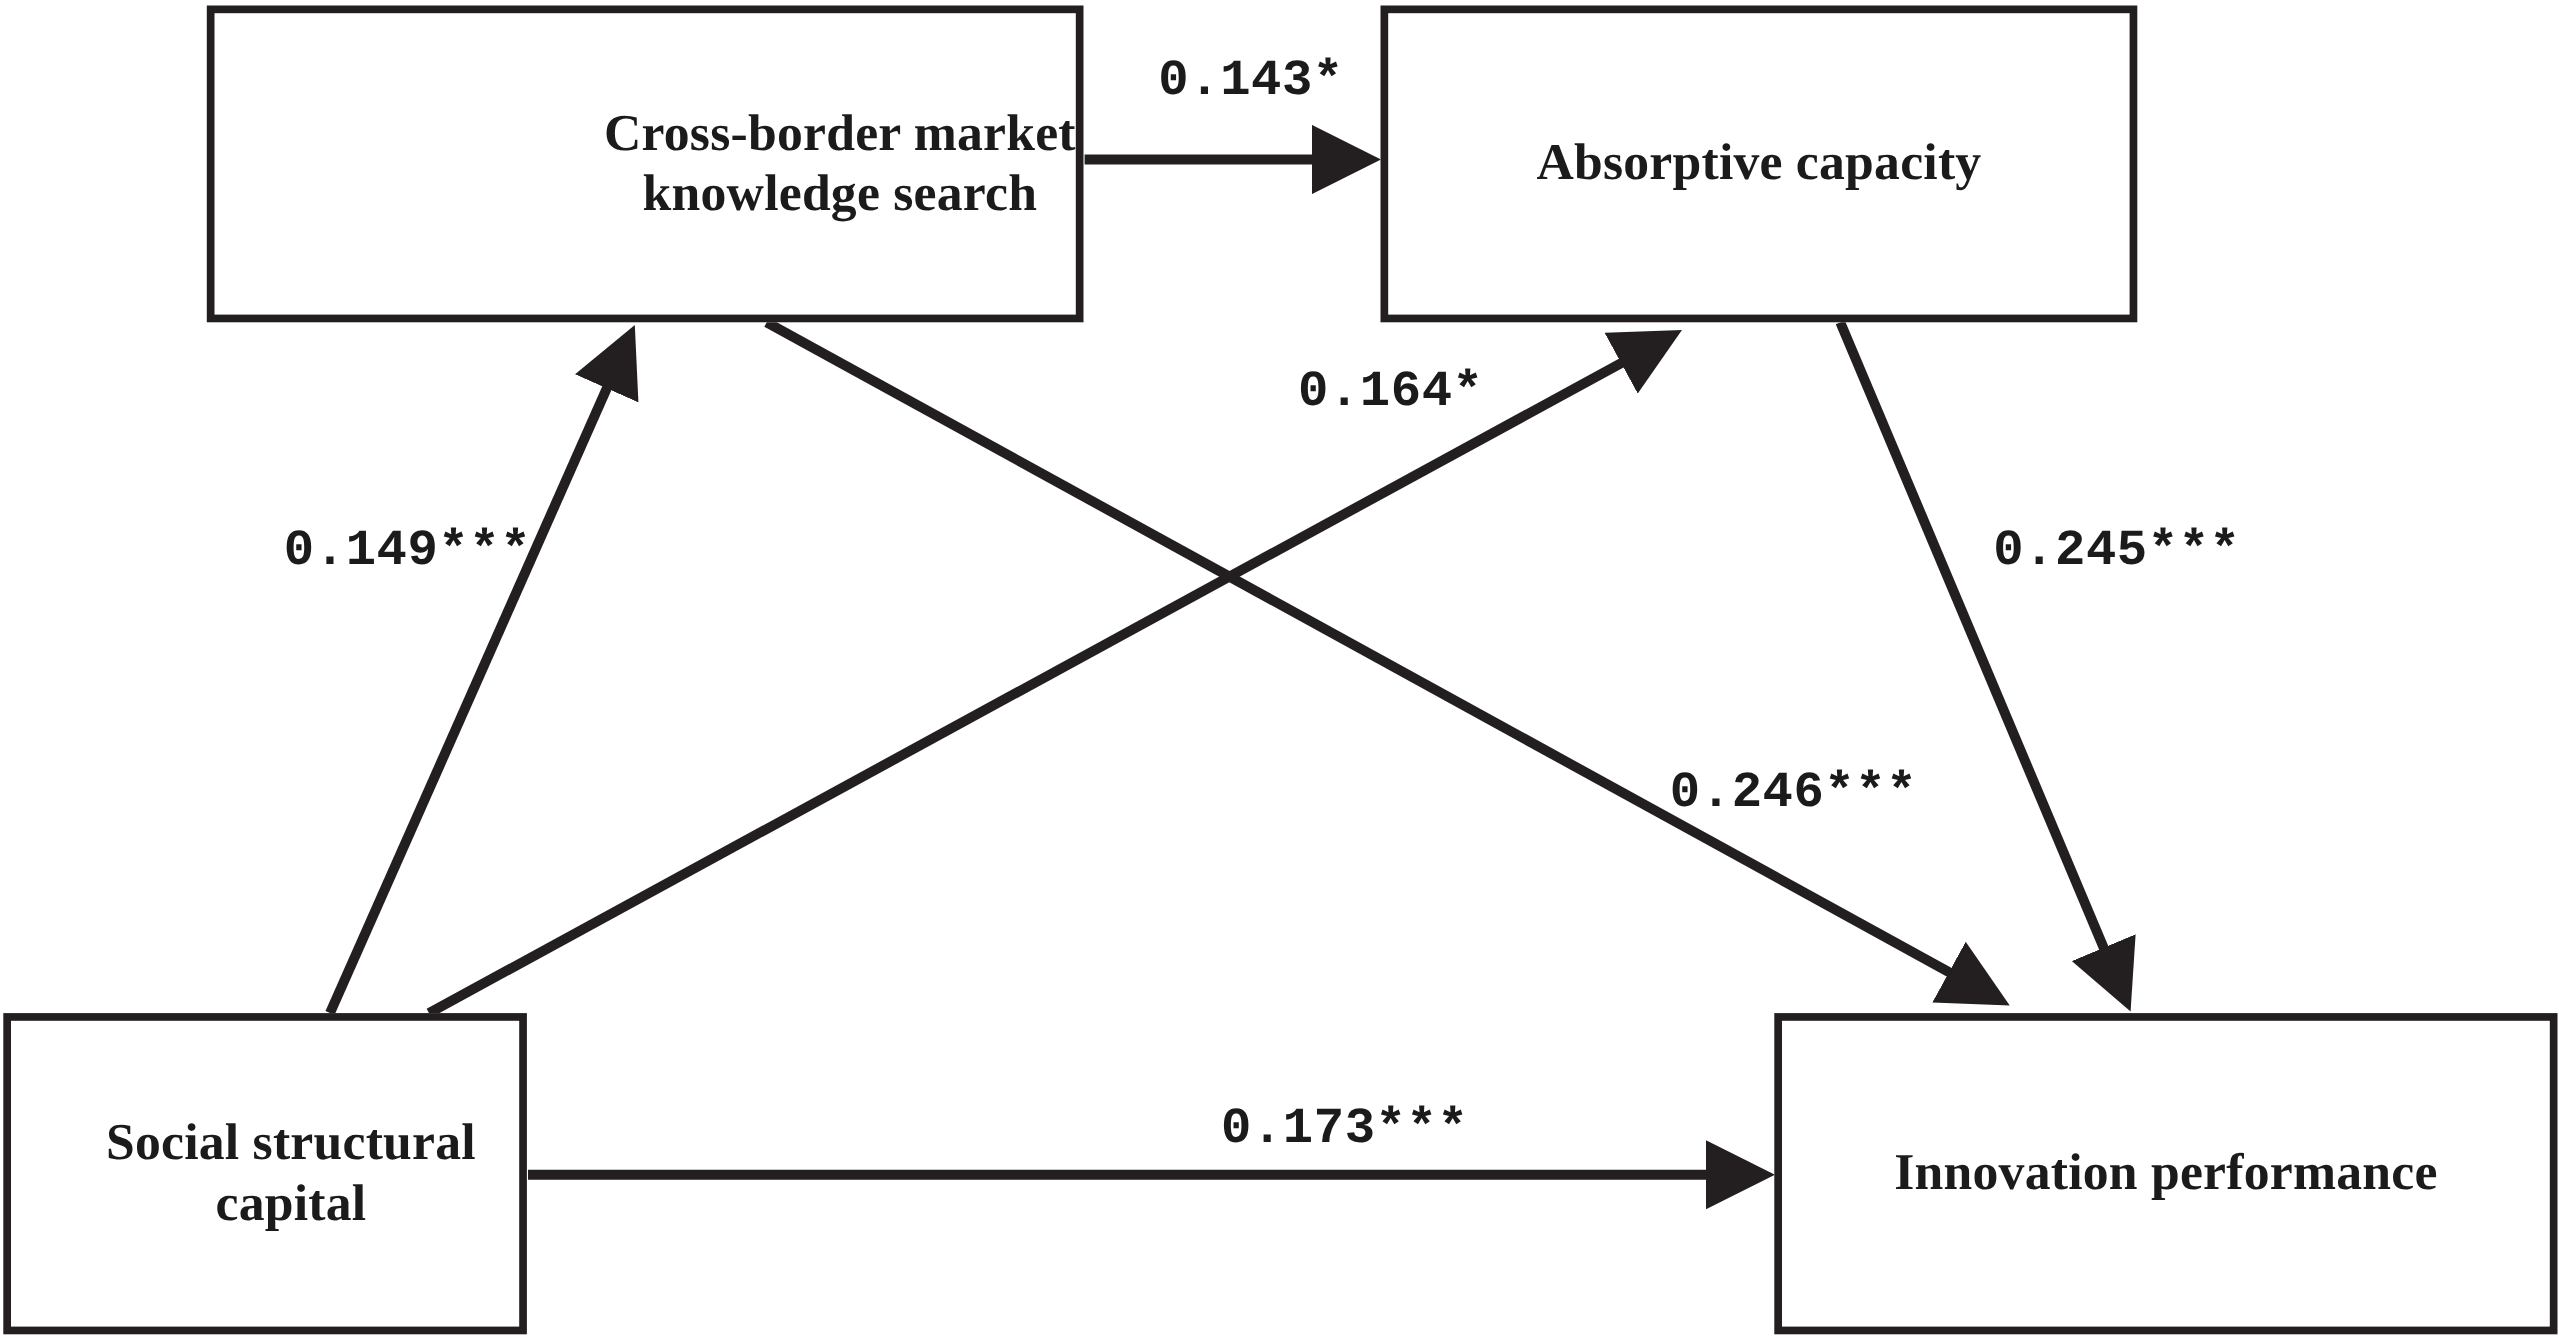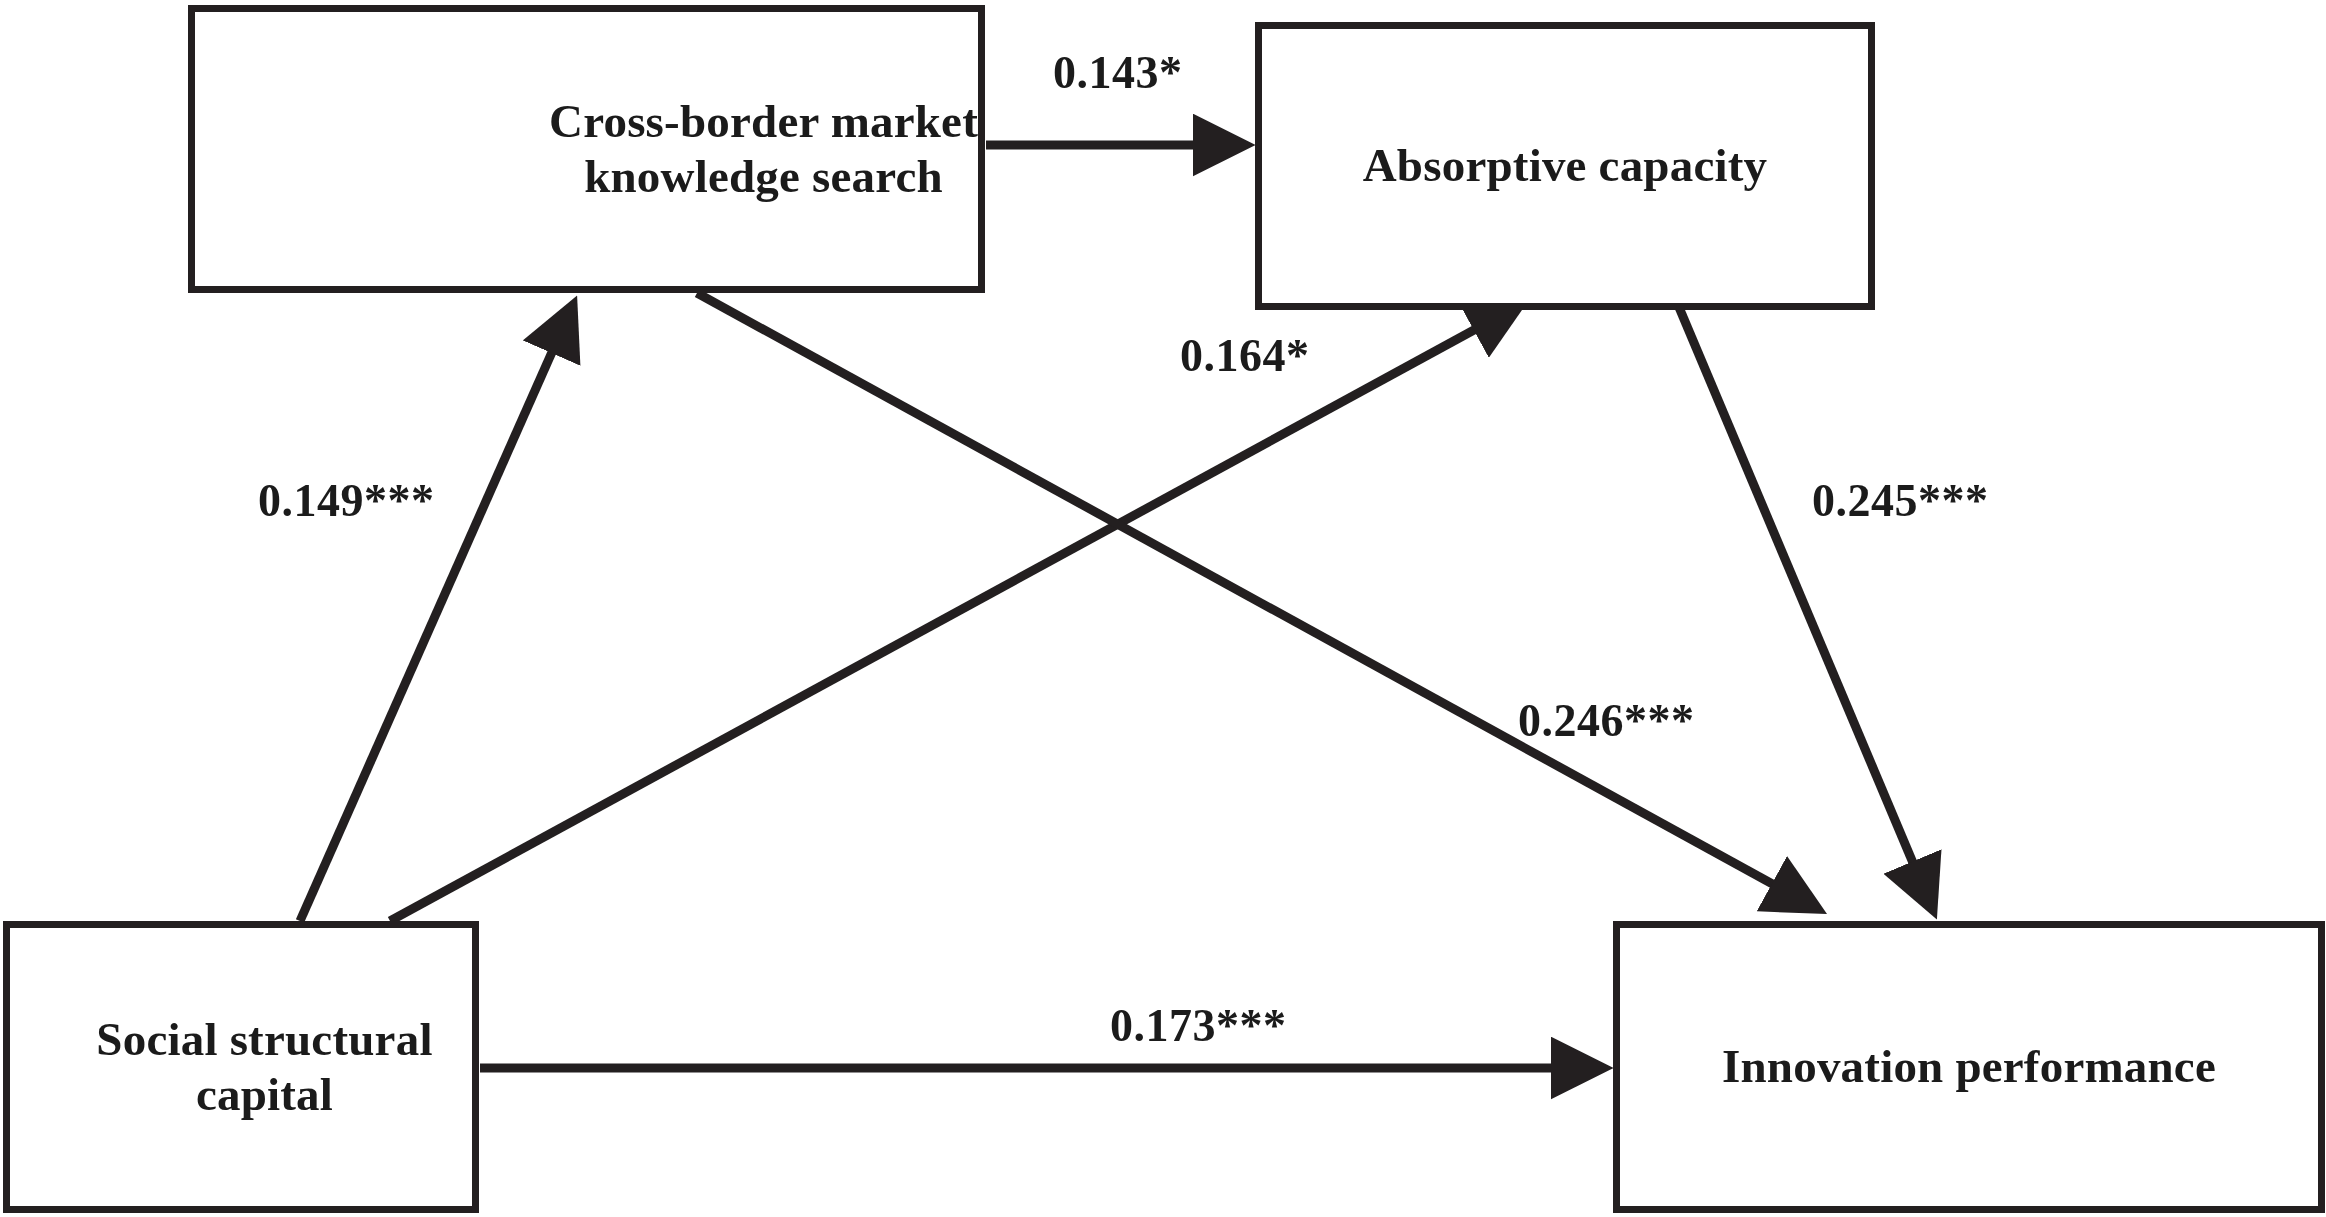--- a/index.html
+++ b/index.html
@@ -37,21 +37,21 @@
     font-family: "Liberation Serif", "DejaVu Serif", serif;
     font-weight: bold;
     font-size: 47px;
     line-height: 1.18;
     color: #1b1b1b;
     letter-spacing: 0.2px;
     white-space: pre-line;
   }
   .edge-label {
     position: absolute;
-    font-family: Liberation Serif, serif;
+    font-family: Liberation Mono, monospace;
     font-weight: bold;
     font-size: 46px;
     line-height: 1;
     color: #1b1b1b;
     white-space: nowrap;
     letter-spacing: 0.5px;
     text-align: center;
   }
 </style>
 </head>
@@ -77,21 +77,21 @@
     <line x1="1673" y1="293" x2="1932" y2="908" stroke="#231f20" stroke-width="9" marker-end="url(#ah)"></line>
 
     <line x1="480" y1="1068" x2="1601" y2="1068" stroke="#231f20" stroke-width="9" marker-end="url(#ah)"></line>
   </svg>
 
   <div class="node-box" style="left:188px; top:5px; width:797px; height:288px;justify-content:flex-end;">
     <span class="node-label">Cross-border market
 knowledge search</span>
   </div>
 
-  <div class="node-box" style="left:1255px; top:22px; width:620px; height:288px;">
+  <div class="node-box" style="left:1255px; top:5px; width:688px; height:288px;">
     <span class="node-label">Absorptive capacity</span>
   </div>
 
   <div class="node-box" style="left:3px; top:921px; width:476px; height:292px;padding-left:47px;">
     <span class="node-label">Social structural capital</span>
   </div>
 
   <div class="node-box" style="left:1613px; top:921px; width:712px; height:292px;">
     <span class="node-label">Innovation performance</span>
   </div>

